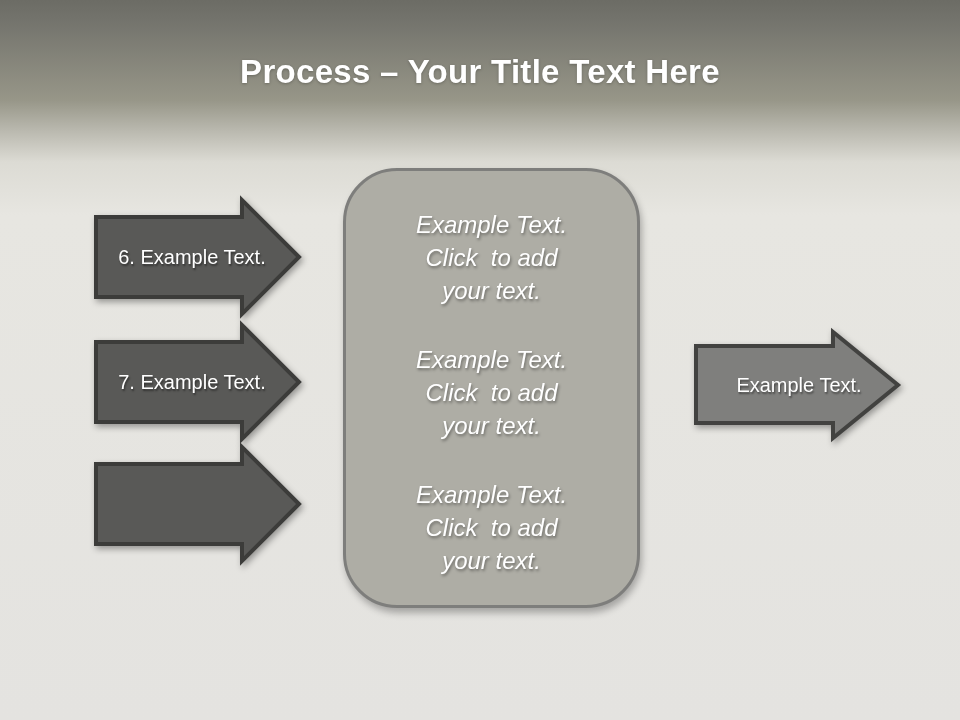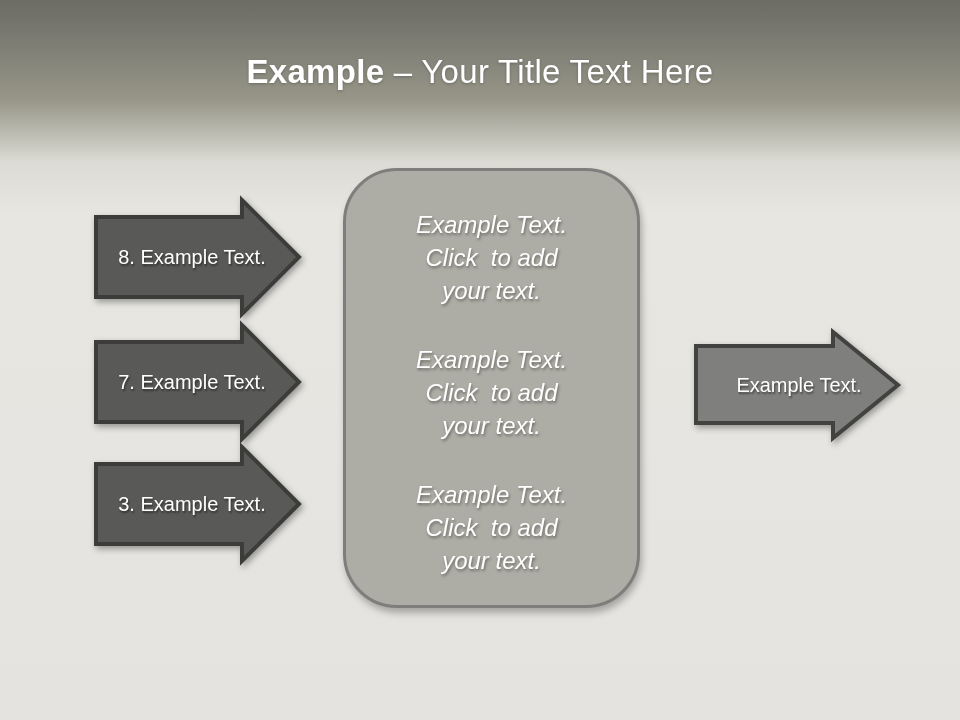--- a/index.html
+++ b/index.html
@@ -28,21 +28,21 @@
     left: 0;
     right: 0;
     text-align: center;
     color: #ffffff;
     font-size: 33px;
     line-height: 40px;
     text-shadow: 0 1px 3px rgba(0,0,0,0.25);
     letter-spacing: 0.3px;
   }
   .title-bold { font-weight: 700; }
-  .title-rest { font-weight: 400; }
+  .title-rest { font-weight: 700; }
 
   
   .arrow { position: absolute; }
   .arrow svg {
     position: absolute;
     left: 0; top: 0;
     overflow: visible;
     filter: drop-shadow(2px 3px 3px rgba(0,0,0,0.35));
   }
   .arrow-1 { left: 94px; top: 198px; width: 210px; height: 118px; }
@@ -92,43 +92,42 @@
     text-shadow: 1px 2px 3px rgba(0,0,0,0.4);
   }
   .text-line { white-space: pre-wrap; }
 </style>
 </head>
 <body>
 
 <div class="slide">
 
   <div class="title">
-    <span class="title-bold">Example</span>
+    <span class="title-bold">Process</span>
     <span class="title-rest">– Your Title Text Here</span>
   </div>
 
   <div class="arrow arrow-left arrow-1">
     <svg width="210" height="118" viewBox="0 0 210 118">
       <polygon class="poly-dark" points="2,19 148,19 148,2 205,59 148,116 148,99 2,99"></polygon>
     </svg>
-    <span class="arrow-label">8. Example Text.</span>
+    <span class="arrow-label">6. Example Text.</span>
   </div>
 
   <div class="arrow arrow-left arrow-2">
     <svg width="210" height="118" viewBox="0 0 210 118">
       <polygon class="poly-dark" points="2,19 148,19 148,2 205,59 148,116 148,99 2,99"></polygon>
     </svg>
     <span class="arrow-label">7. Example Text.</span>
   </div>
 
   <div class="arrow arrow-left arrow-3">
     <svg width="210" height="118" viewBox="0 0 210 118">
       <polygon class="poly-dark" points="2,19 148,19 148,2 205,59 148,116 148,99 2,99"></polygon>
     </svg>
-    <span class="arrow-label">3. Example Text.</span>
   </div>
 
   <div class="center-box">
     <div class="text-block">
       <div class="text-line">Example Text.</div>
       <div class="text-line">Click  to add</div>
       <div class="text-line">your text.</div>
     </div>
     <div class="text-block">
       <div class="text-line">Example Text.</div>

